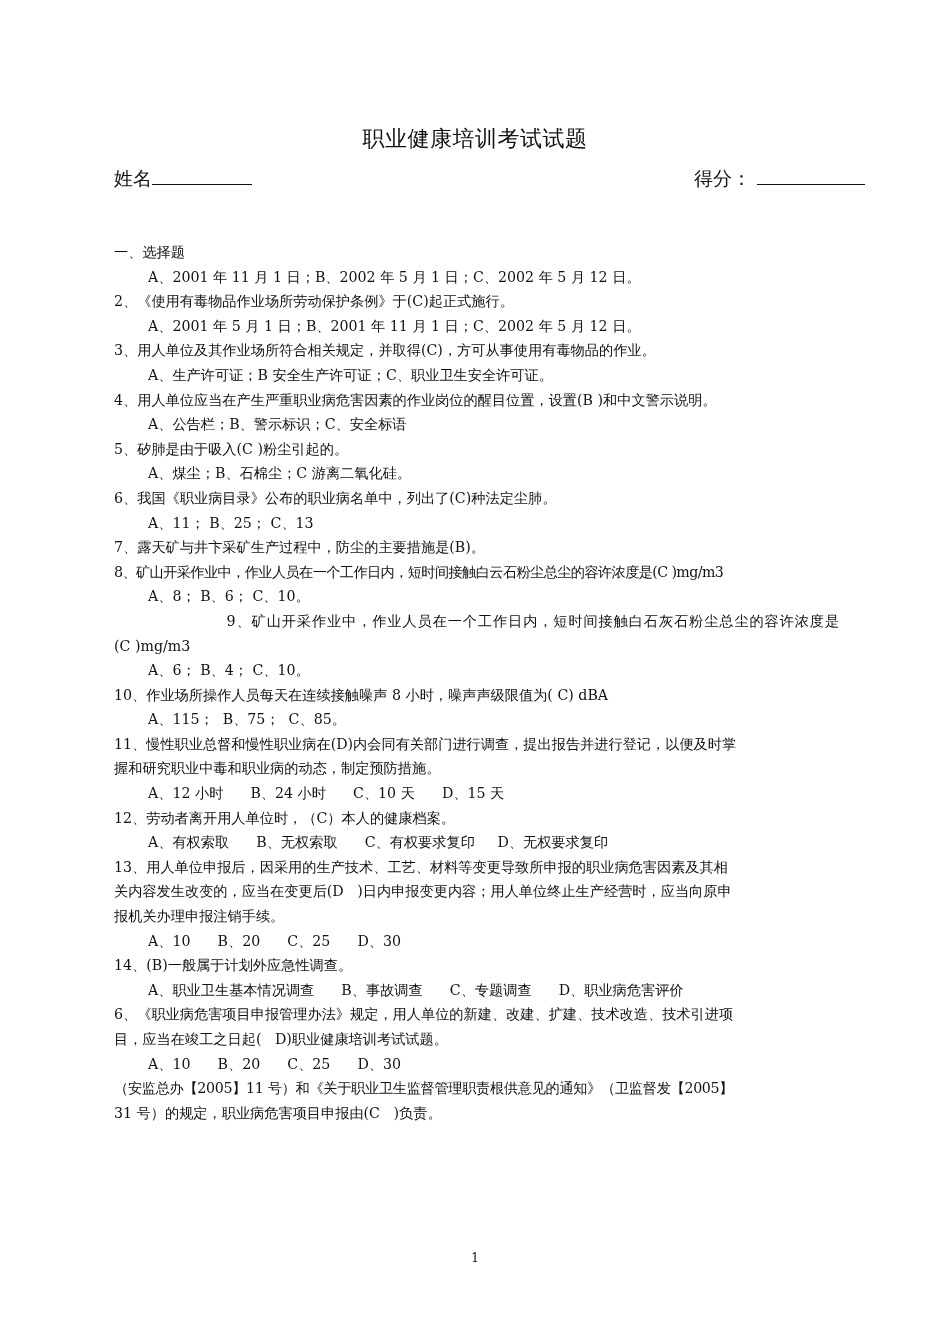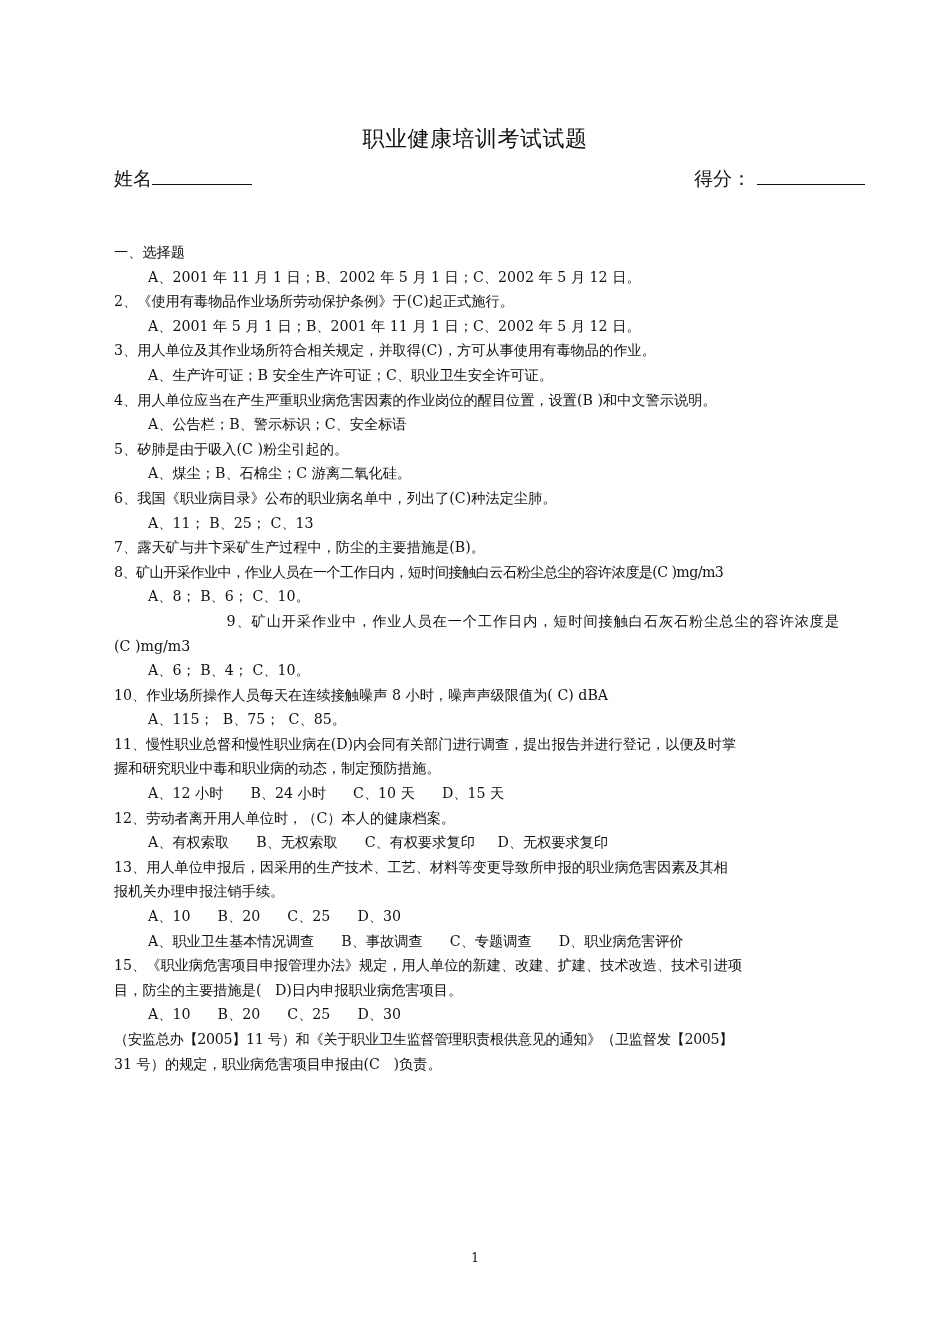--- a/index.html
+++ b/index.html
@@ -65,27 +65,29 @@
     <div class="line indent" style="white-space:pre;">A、115；  B、75；  C、85。</div>
 
     <div class="line">11、慢性职业总督和慢性职业病在(D)内会同有关部门进行调查，提出报告并进行登记，以便及时掌</div>
     <div class="line">握和研究职业中毒和职业病的动态，制定预防措施。</div>
     <div class="line indent" style="white-space:pre;">A、12 小时      B、24 小时      C、10 天      D、15 天</div>
 
     <div class="line">12、劳动者离开用人单位时，（C）本人的健康档案。</div>
     <div class="line indent" style="white-space:pre;">A、有权索取      B、无权索取      C、有权要求复印     D、无权要求复印</div>
 
     <div class="line">13、用人单位申报后，因采用的生产技术、工艺、材料等变更导致所申报的职业病危害因素及其相</div>
+    <div class="line" style="white-space:pre;">关内容发生改变的，应当在变更后(D   )日内申报变更内容；用人单位终止生产经营时，应当向原申</div>
     <div class="line">报机关办理申报注销手续。</div>
     <div class="line indent" style="white-space:pre;">A、10      B、20      C、25      D、30</div>
 
+    <div class="line">14、(B)一般属于计划外应急性调查。</div>
     <div class="line indent" style="white-space:pre;">A、职业卫生基本情况调查      B、事故调查      C、专题调查      D、职业病危害评价</div>
 
-    <div class="line">15、《职业病危害项目申报管理办法》规定，用人单位的新建、改建、扩建、技术改造、技术引进项</div>
-    <div class="line" style="white-space:pre;">目，防尘的主要措施是(   D)日内申报职业病危害项目。</div>
+    <div class="line">6、《职业病危害项目申报管理办法》规定，用人单位的新建、改建、扩建、技术改造、技术引进项</div>
+    <div class="line" style="white-space:pre;">目，应当在竣工之日起(   D)职业健康培训考试试题。</div>
     <div class="line indent" style="white-space:pre;">A、10      B、20      C、25      D、30</div>
 
     <div class="line" style="letter-spacing:-0.3px;">（安监总办【2005】11 号）和《关于职业卫生监督管理职责根供意见的通知》（卫监督发【2005】</div>
     <div class="line" style="white-space:pre;">31 号）的规定，职业病危害项目申报由(C   )负责。</div>
   </div>
 
   <div class="page-num">1</div>
 </div>
 
 </body></html>

